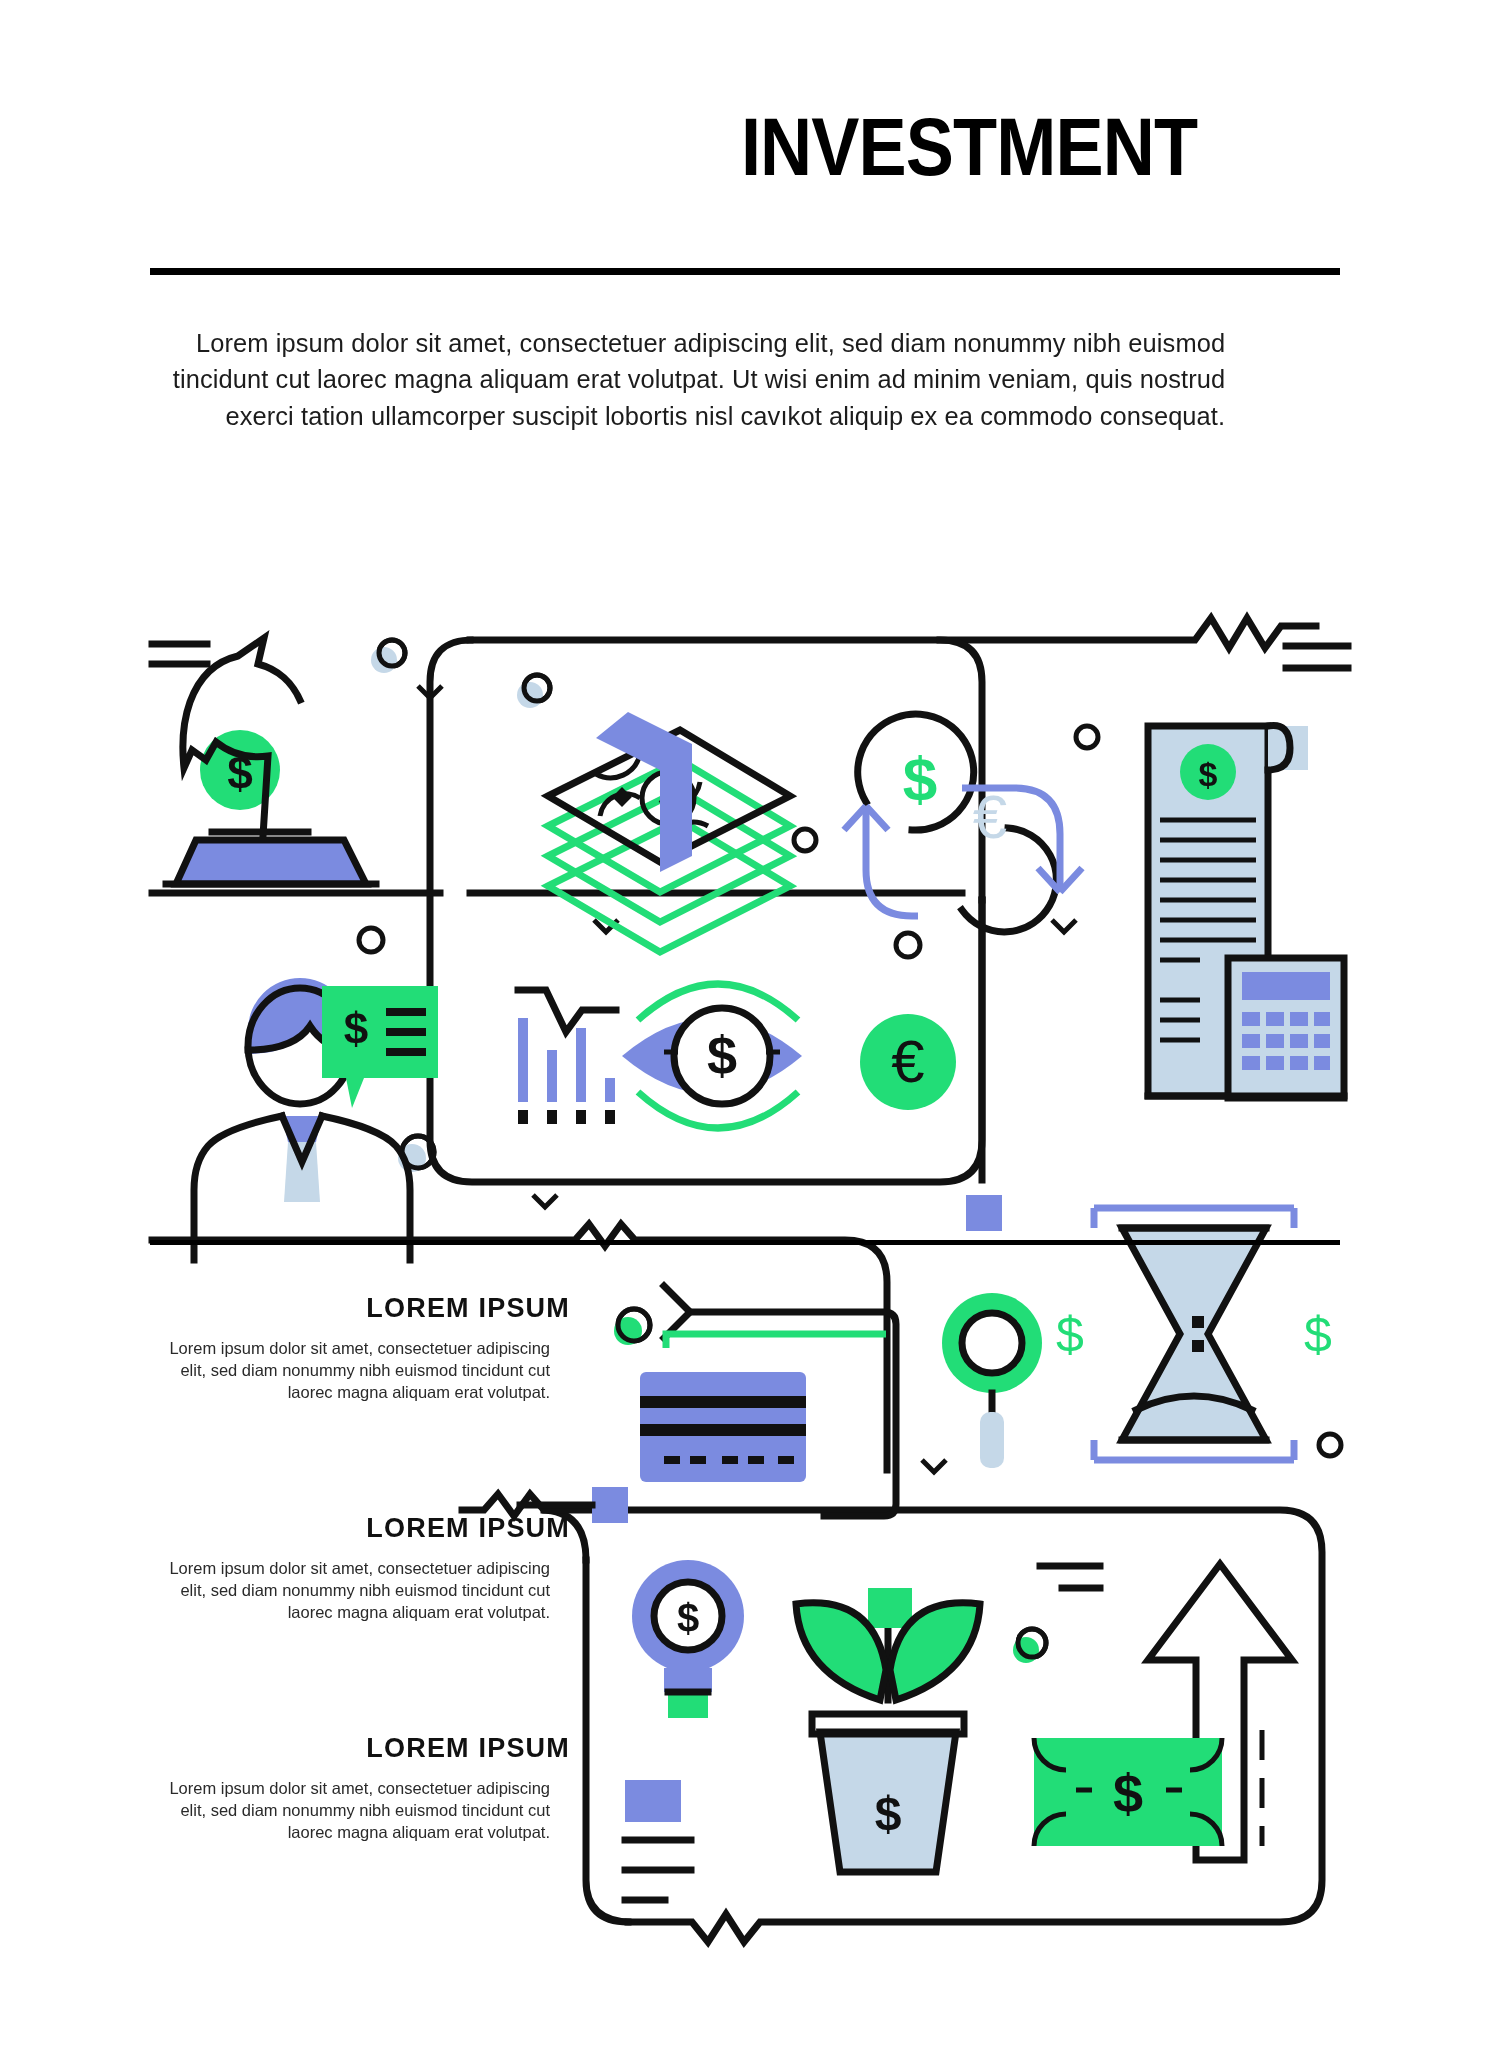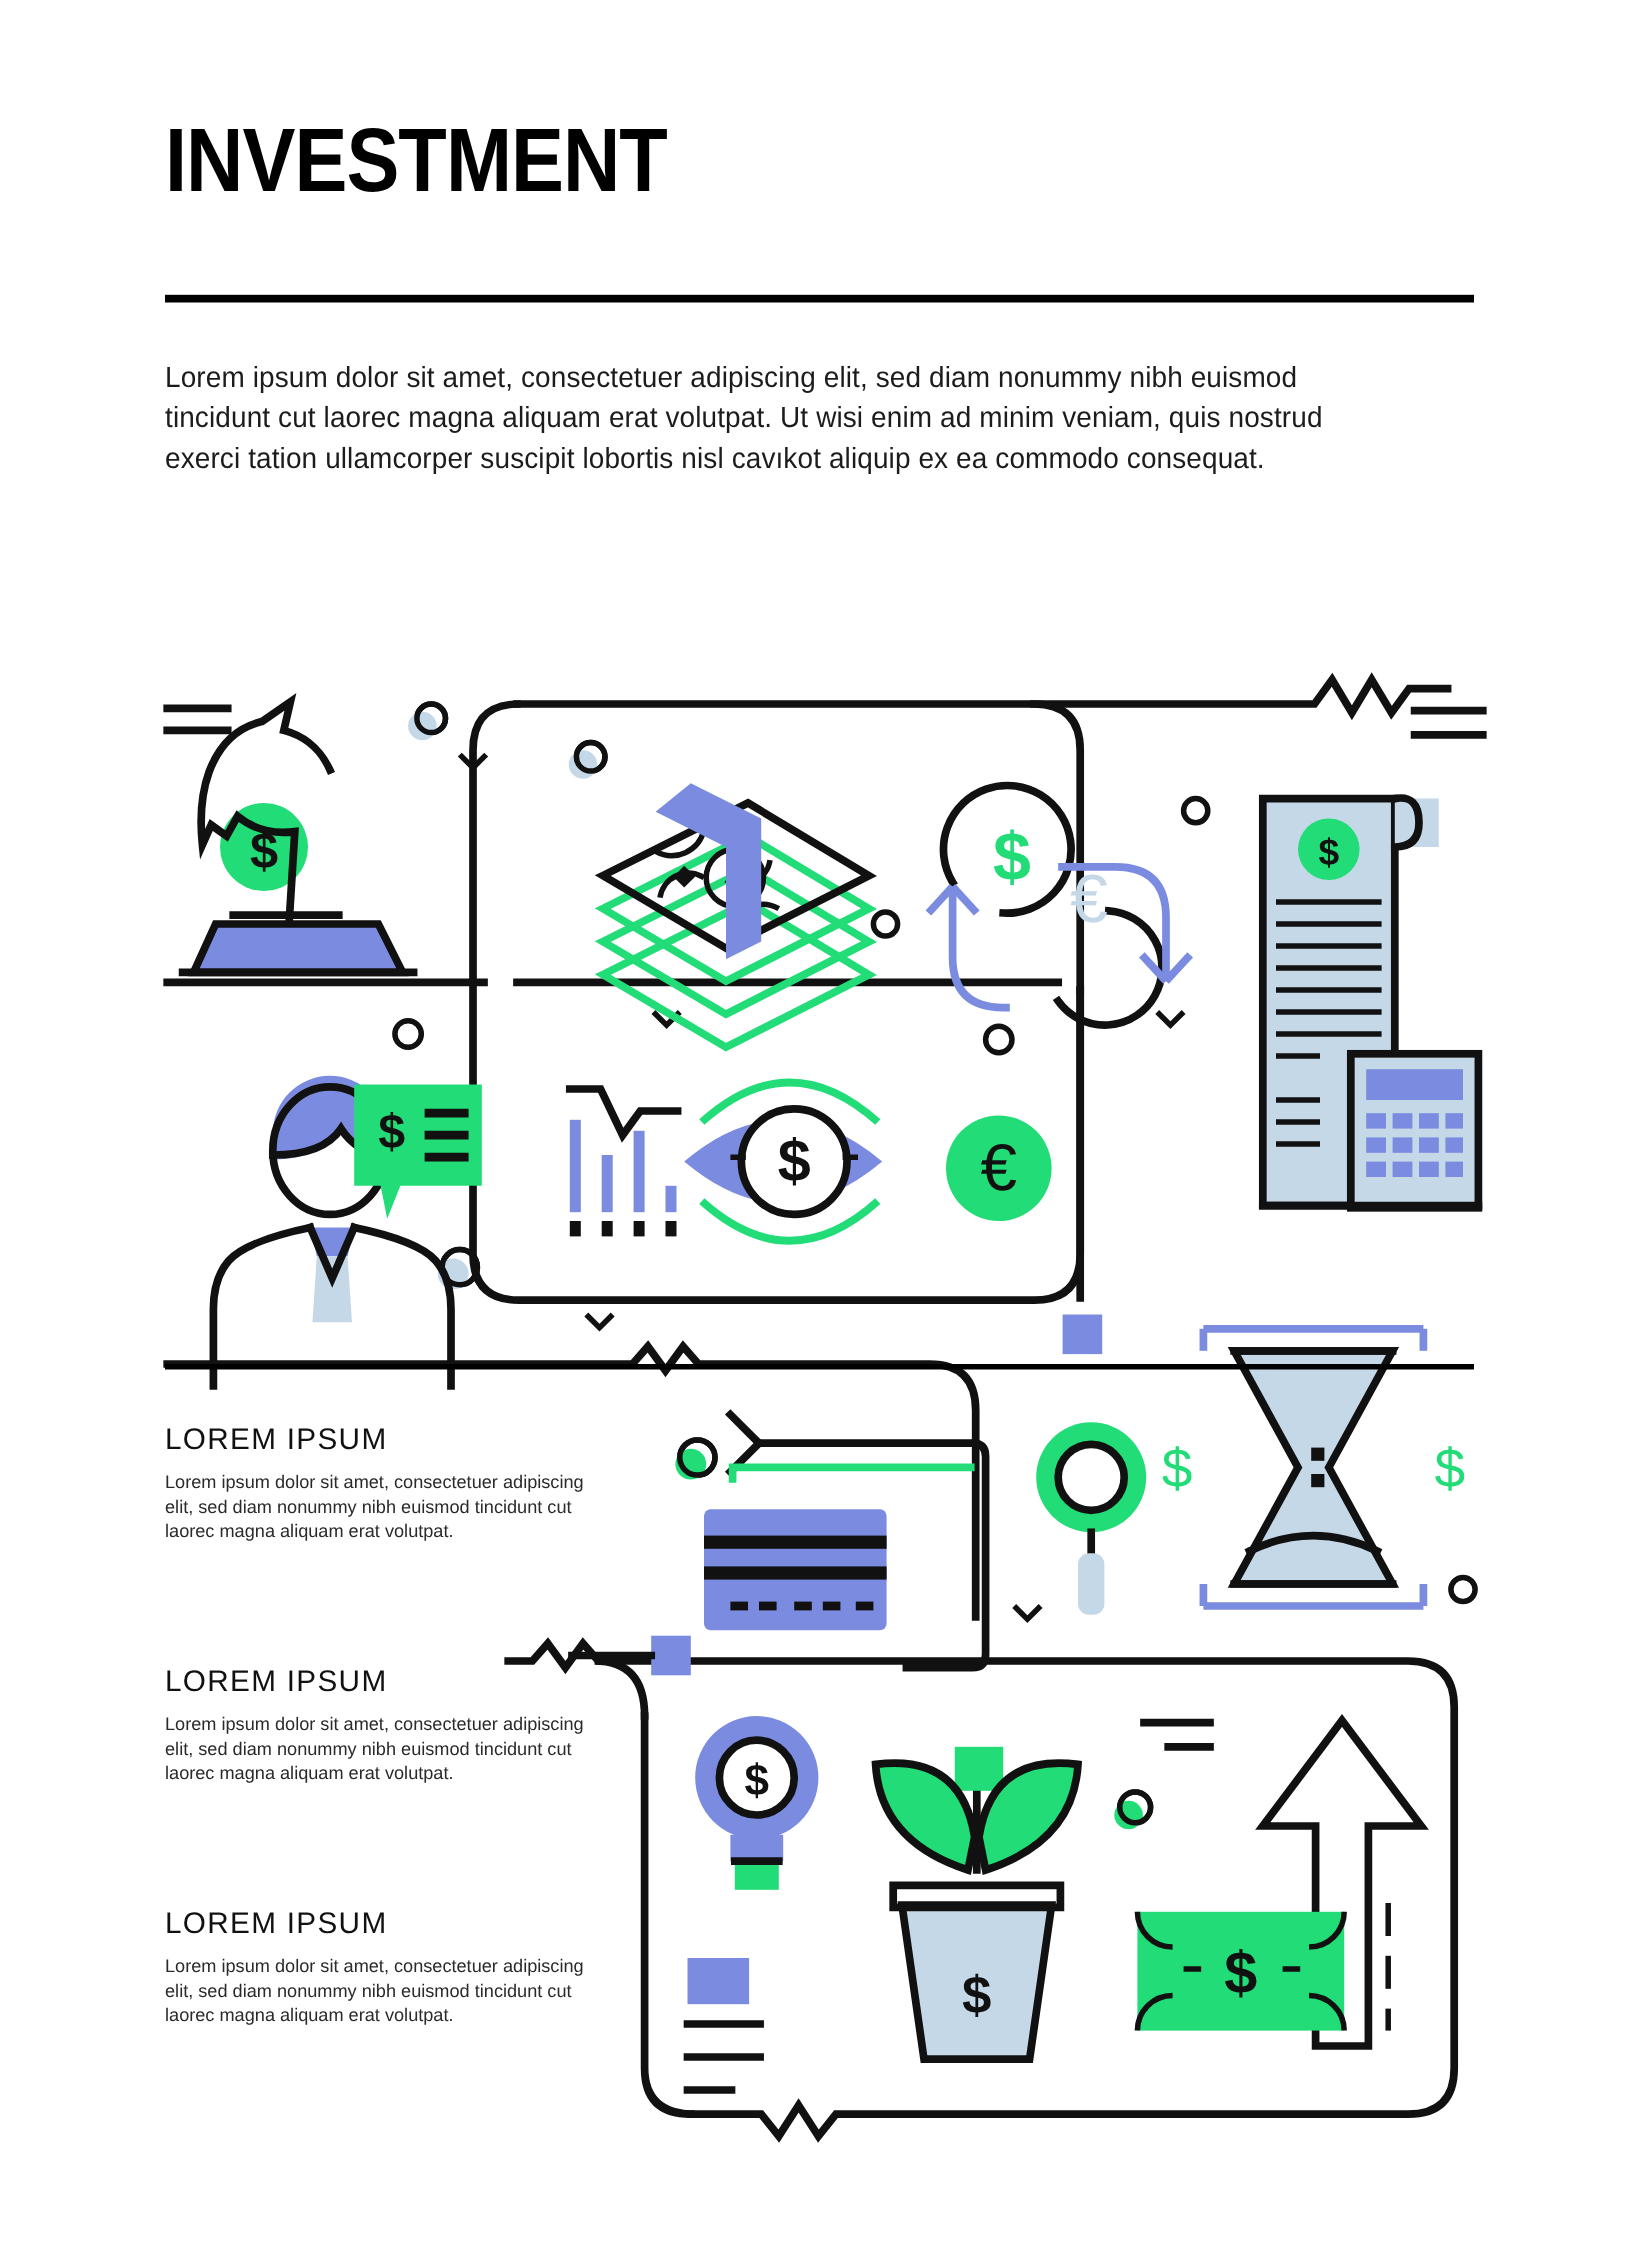--- a/index.html
+++ b/index.html
@@ -4,21 +4,21 @@
 <title>Investment Infographic</title>
 <style>
   html,body{margin:0;padding:0;background:#ffffff;}
   body{
     width:1489px;height:2048px;
     font-family:"Liberation Sans","DejaVu Sans",sans-serif;
     color:#111111;
     -webkit-font-smoothing:antialiased;
     position:relative;overflow:hidden;
   }
-  .page{position:relative;width:1424px;height:2048px;}
+  .page{position:relative;width:1424px;height:2048px;text-align:right;}
 
   
   .header{position:absolute;left:150px;top:108px;width:1190px;}
   .poster-title{
     font-family:"Liberation Sans","DejaVu Sans",sans-serif;
     font-weight:bold;font-size:82px;line-height:0.95;
     letter-spacing:-1px;margin:0;color:#000;
     transform:scaleX(0.88);transform-origin:left center;
   }
   .title-rule{
@@ -27,21 +27,21 @@
   .intro{
     position:absolute;left:0;top:190px;width:1120px;
     font-size:26.5px;line-height:1.38;color:#1c1c1c;
     font-weight:300;letter-spacing:.1px;
     transform:scaleX(0.96);transform-origin:left top;
   }
 
   
   .sec{position:absolute;left:150px;width:420px;}
   .sec h3{
-    margin:0 0 14px 0;font-size:27px;font-weight:400;letter-spacing:1.2px;color:#111;
+    margin:0 0 14px 0;font-size:27px;font-weight:700;letter-spacing:1.2px;color:#111;
   }
   .sec p{
     margin:0;font-size:16.5px;line-height:1.33;color:#2a2a2a;font-weight:300;
     width:400px;
   }
   #sec1{top:1293px;}
   #sec2{top:1513px;}
   #sec3{top:1733px;}
 
   .hrule{position:absolute;background:#000;height:5px;}

